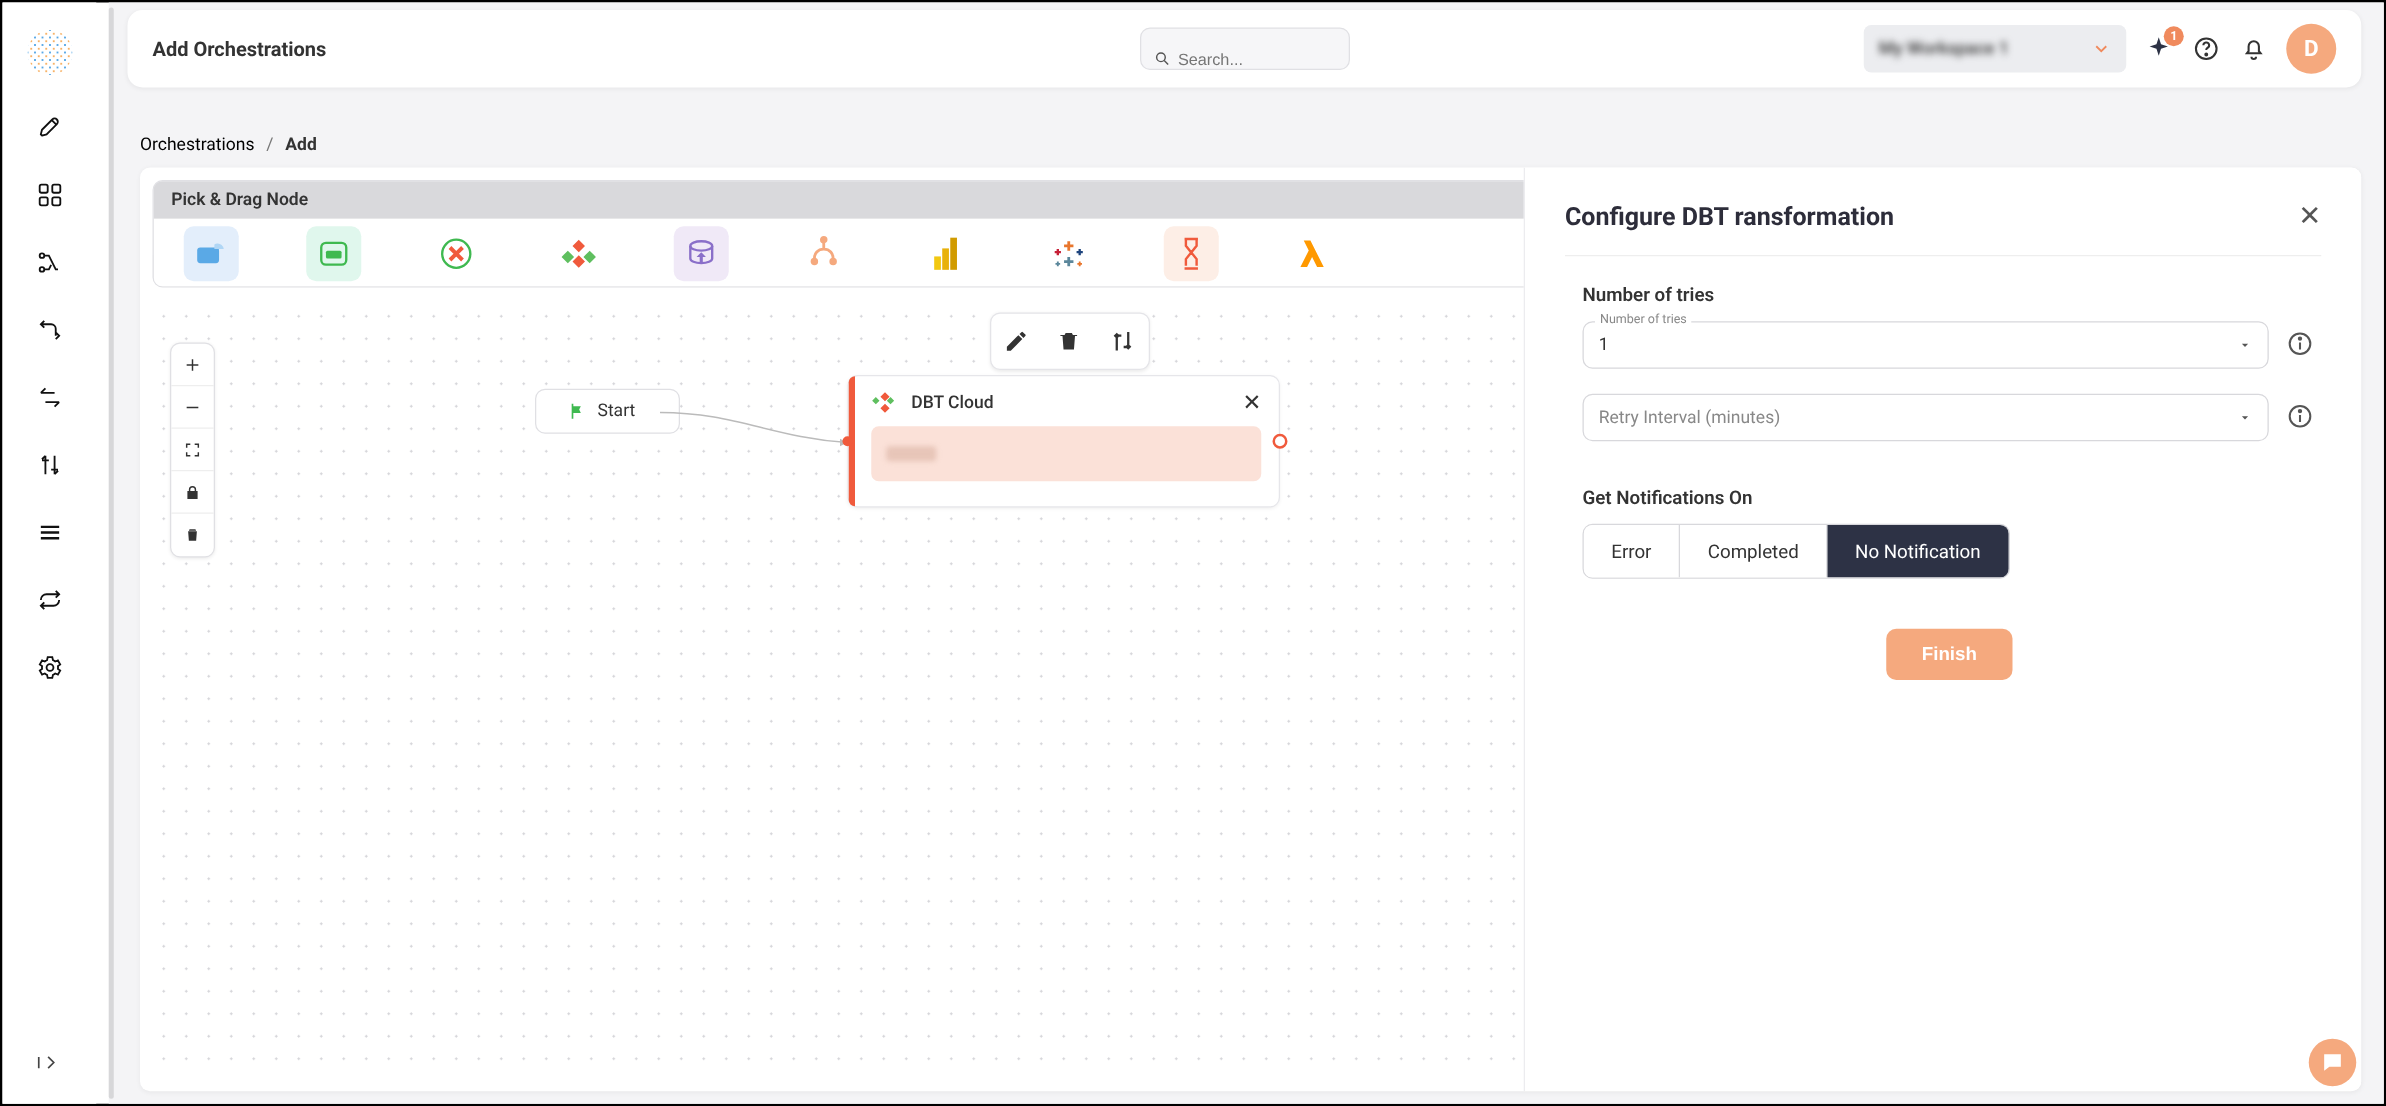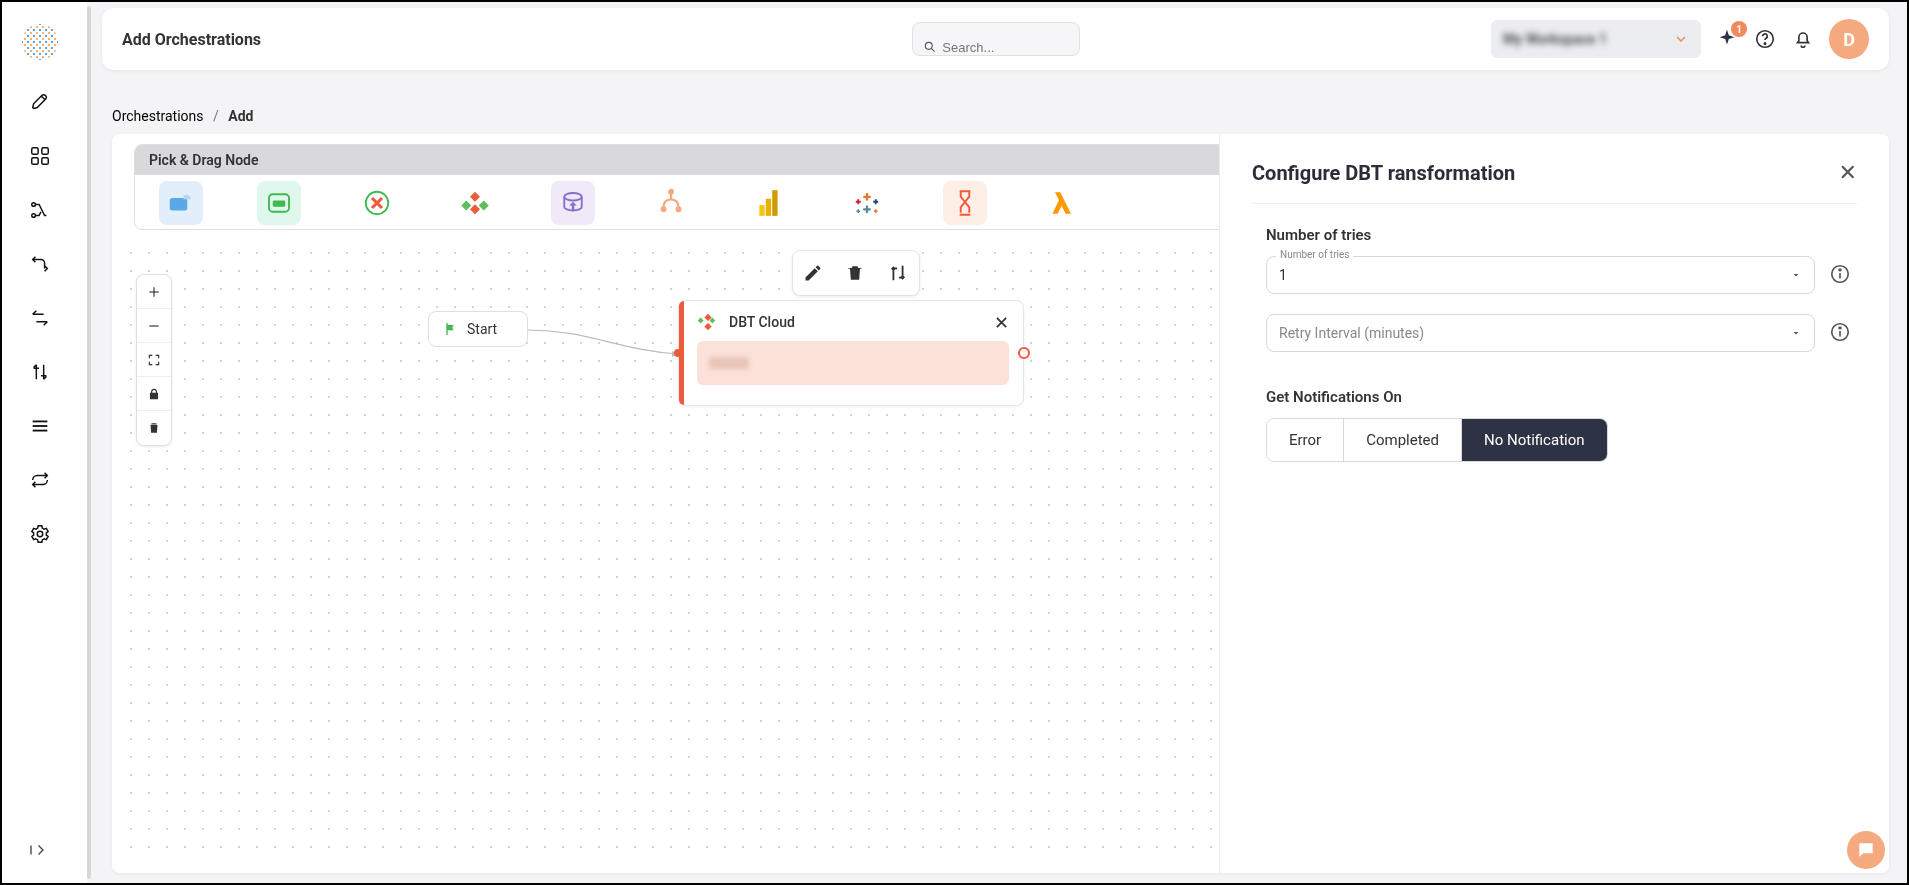--- a/index.html
+++ b/index.html
@@ -33,21 +33,21 @@
 
 .breadcrumb { position: absolute; left: 110px; top: 106px; font-size: 14px; color: #777; }
 .breadcrumb a { color:#000000; text-decoration:none;text-align:center; }
 .breadcrumb .sep { margin: 0 6px; }
 .breadcrumb .curr { color: #333; font-weight:700; }
 
 
 .canvas-wrap { position:absolute; left: 110px; right: 18px; top: 132px; bottom: 10px; background:#fff; border-radius:8px; box-shadow:0 1px 4px rgba(0,0,0,0.05); overflow:hidden; }
 
 
-.palette { position:absolute; left:22px; right:212px; top:10px; height:86px; border:1px solid #e0e0e4; border-radius:8px; background:#f0f0f2; overflow:hidden; }
+.palette { position:absolute; left:10px; right:212px; top:10px; height:86px; border:1px solid #e0e0e4; border-radius:8px; background:#f0f0f2; overflow:hidden; }
 .palette-header { height:30px; background:#d9d9dc; display:flex; align-items:center; padding:0 14px; font-size:14px; font-weight:600; color:#333; }
 .palette-items { height:56px; background:#fff; display:flex; align-items:center; gap: 54px; padding: 0 24px; }
 .palette-item { width: 44px; height:44px; border-radius:8px; display:flex; align-items:center; justify-content:center; cursor:grab; }
 .palette-item.pi1 { background:#e3eefb; }
 .palette-item.pi2 { background:#e0f7ed; }
 .palette-item.pi3 { background:#fff; }
 .palette-item.pi4 { background:#fff; }
 .palette-item.pi5 { background:#f0e9f7; }
 .palette-item.pi6 { background:#fff; }
 .palette-item.pi7 { background:#fff; }
@@ -61,21 +61,21 @@
 
 
 .dot-grid { position:absolute; left:10px; right:10px; top:110px; bottom:10px; background-image: radial-gradient(#d4d4d8 1px, transparent 1px); background-size: 18px 18px; }
 
 
 .zoom-controls { position:absolute; left:24px; top:140px; width:36px; background:#fff; border:1px solid #e0e0e4; border-radius:8px; box-shadow:0 1px 3px rgba(0,0,0,0.08); display:flex; flex-direction:column; }
 .zoom-controls .zc { height:34px; display:flex; align-items:center; justify-content:center; cursor:pointer; font-size:16px; border-bottom:1px solid #eee; }
 .zoom-controls .zc:last-child { border-bottom:none; }
 
 
-.start-node { position:absolute; left:316px; top:177px; width:100px; height:36px; background:#fff; border:1px solid #e0e0e4; border-radius:8px; display:flex; align-items:center; gap:8px; padding:0 14px; font-size:14px; }
+.start-node { position:absolute; left:316px; top:177px; width:116px; height:36px; background:#fff; border:1px solid #e0e0e4; border-radius:8px; display:flex; align-items:center; gap:8px; padding:0 25px; font-size:14px; }
 .flag { color:#3fb950; }
 
 .dbt-node { position:absolute; left:566px; top:166px; width:346px; height:106px; background:#fff; border:1px solid #e6e6ea; border-radius:8px; box-shadow:0 1px 3px rgba(0,0,0,0.06); }
 .dbt-node::before { content:''; position:absolute; left:0; top:0; bottom:0; width:5px; background:#f05a3c; border-radius:8px 0 0 8px; }
 .dbt-head { display:flex; align-items:center; gap:10px; padding:10px 14px 4px 18px; font-size:14px; font-weight:500; }
 .dbt-close { margin-left:auto; cursor:pointer; font-size:18px; color:#333; }
 .dbt-body { margin:4px 14px 10px 18px; height:44px; background:#fbe1d8; border-radius:6px; display:flex; align-items:center; padding:0 12px; }
 .dbt-body .redacted { width:40px; height:12px; background:#e7c5b8; filter:blur(2px); border-radius:3px; }
 .dbt-output-handle { position:absolute; right:-7px; top:50%; transform:translateY(-50%); width:12px; height:12px; border:2px solid #f05a3c; background:#fff; border-radius:50%; }
 .dbt-input-handle { position:absolute; left:-5px; top:50%; transform:translateY(-50%); width:8px; height:8px; background:#f05a3c; border-radius:50%; }
@@ -419,20 +419,23 @@
               </svg>
             </span>
         </div>
         <div style="height:16px"></div>
         <div class="section-label">Get Notifications On</div>
         <div class="notif-group">
           <div class="notif-opt">Error</div>
           <div class="notif-opt">Completed</div>
           <div class="notif-opt active">No Notification</div>
         </div>
+        <div class="finish-row">
+          <button class="finish-btn">Finish</button>
+        </div>
       </div>
     </div>
 
   </div>
 
   <div class="chat-bubble">
     <svg width="20" height="20" viewBox="0 0 24 24" fill="currentColor">
         <path d="M4 4h16v12H9l-5 4V4z"></path>
       </svg>
   </div>

